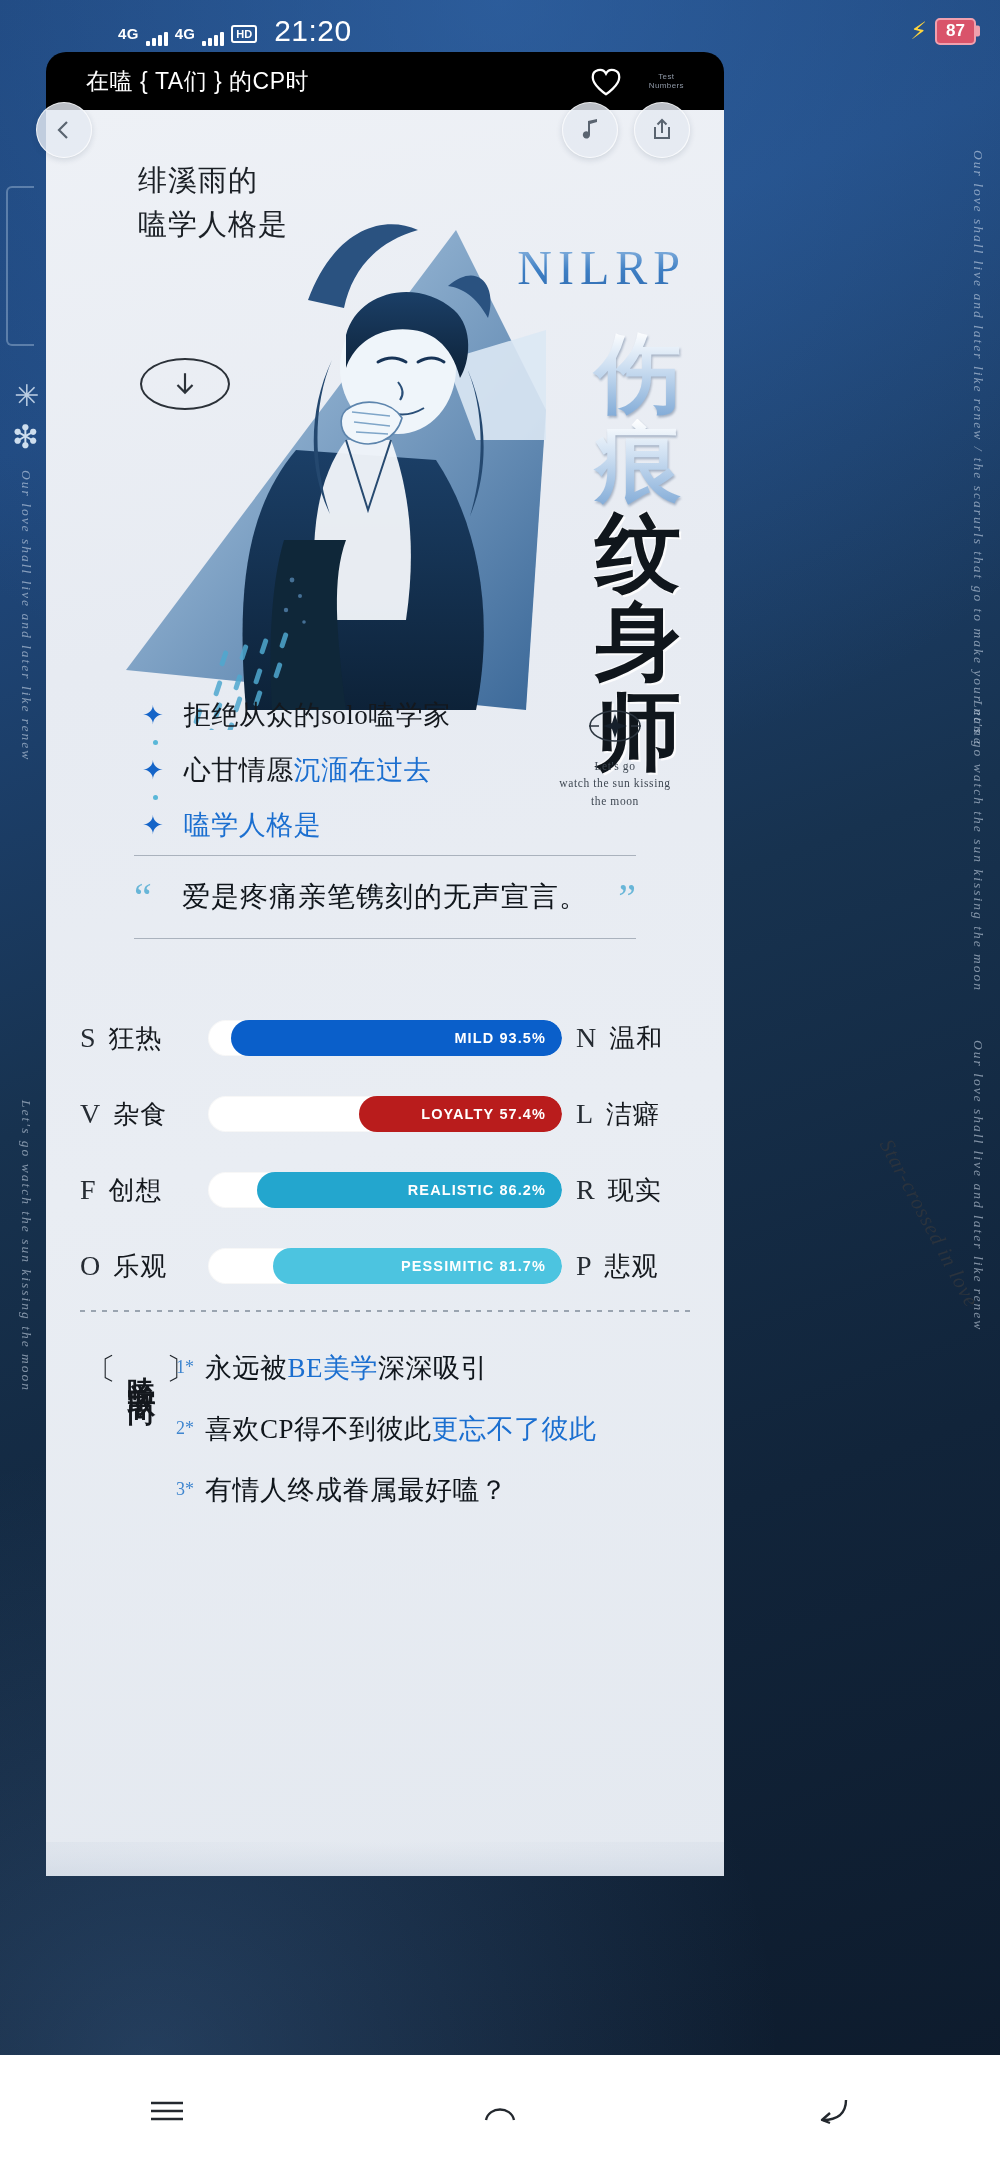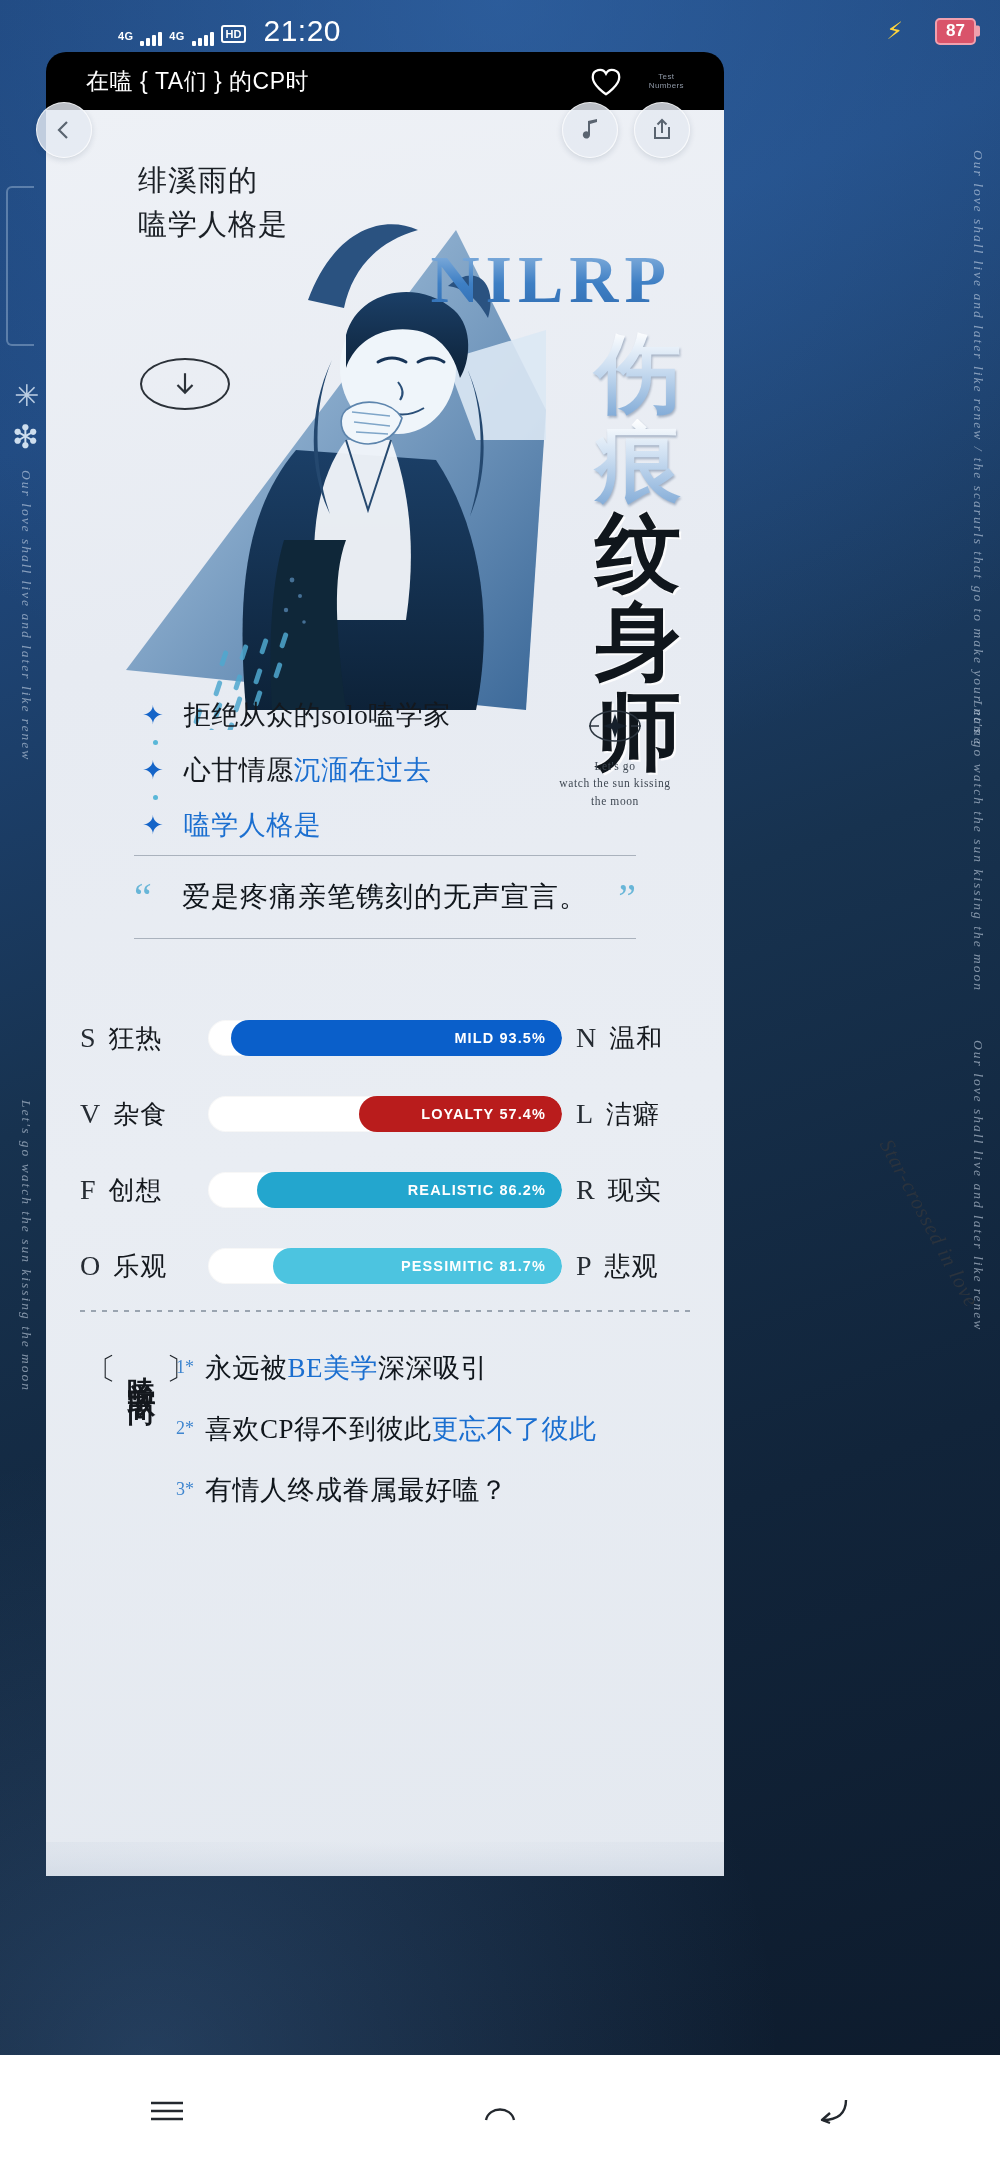--- a/index.html
+++ b/index.html
@@ -31,31 +31,31 @@
     display:flex; align-items:center; z-index:40;
     color:#fff; font-size:15px;
   }
   .sb-left{ display:flex; align-items:flex-end; gap:7px; margin-left:118px; }
   .sig{ display:flex; align-items:flex-end; gap:2px; }
   .sig i{ display:block; width:4px; background:#fff; border-radius:1px; }
   .sig i:nth-child(1){height:5px}
   .sig i:nth-child(2){height:8px}
   .sig i:nth-child(3){height:11px}
   .sig i:nth-child(4){height:14px}
-  .net-label{ font-size:11px; font-weight:700; letter-spacing:.3px; margin-bottom:4px; }
+  .net-label{ font-size:15px; font-weight:700; letter-spacing:.3px; margin-bottom:4px; }
   .hd-badge{
     border:2px solid #fff; border-radius:3px; padding:0 3px;
     font-size:11px; font-weight:700; line-height:14px; margin-bottom:3px;
   }
   .sb-time{ font-size:30px; font-weight:400; letter-spacing:.5px; margin-left:10px; line-height:30px; }
   .sb-right{ margin-left:auto; display:flex; align-items:center; gap:8px; margin-right:24px; }
   .bolt{ color:#ffd53d; font-size:24px; line-height:1; }
   .batt{
     position:relative; background:#d9536a; border:2px solid #f0a0ae; border-radius:5px;
-    color:#fff; font-size:17px; font-weight:600; padding:1px 9px 2px;margin-left:24px;
+    color:#fff; font-size:17px; font-weight:600; padding:1px 9px 2px;
   }
   .batt::after{
     content:""; position:absolute; right:-6px; top:50%; transform:translateY(-50%);
     width:4px; height:11px; background:#f0a0ae; border-radius:0 2px 2px 0;
   }
 
   
   .titlebar{
     position:absolute; top:52px; left:46px; width:678px; height:58px;
     background:#000; border-radius:20px 20px 0 0; z-index:30;
@@ -94,23 +94,23 @@
   .hdr-text{ position:absolute; left:92px; top:48px; z-index:6; }
   .hdr-text .l{ font-size:29px; color:#1b2026; line-height:1.52; letter-spacing:1px;
                 font-family:"Liberation Serif", serif; font-weight:400; }
   .arrow-oval{
     position:absolute; left:94px; top:248px; width:90px; height:52px;
     border:2px solid #2b3138; border-radius:50%;
     display:flex; align-items:center; justify-content:center; z-index:6;
   }
 
   .mbti{
-    position:absolute; right:52px; top:130px; z-index:6;
-    font-family:"Liberation Serif", serif; font-size:68px; letter-spacing:6px;
-    font-weight:700;
+    position:absolute; right:38px; top:130px; z-index:6;
+    font-family:"Liberation Serif", serif; font-size:48px; letter-spacing:6px;
+    font-weight:400;
     background:linear-gradient(180deg,#9fc2e6 0%,#3e7fc4 55%,#2f6bb0 100%);
     -webkit-background-clip:text; background-clip:text; color:transparent;
   }
   .bigchars{
     position:absolute; right:30px; top:220px; z-index:7; width:112px;
     text-align:center; line-height:1.04;
   }
   .bigchars span{
     display:block; font-size:86px; font-weight:700; letter-spacing:0;
     font-family:"Liberation Serif", serif;

